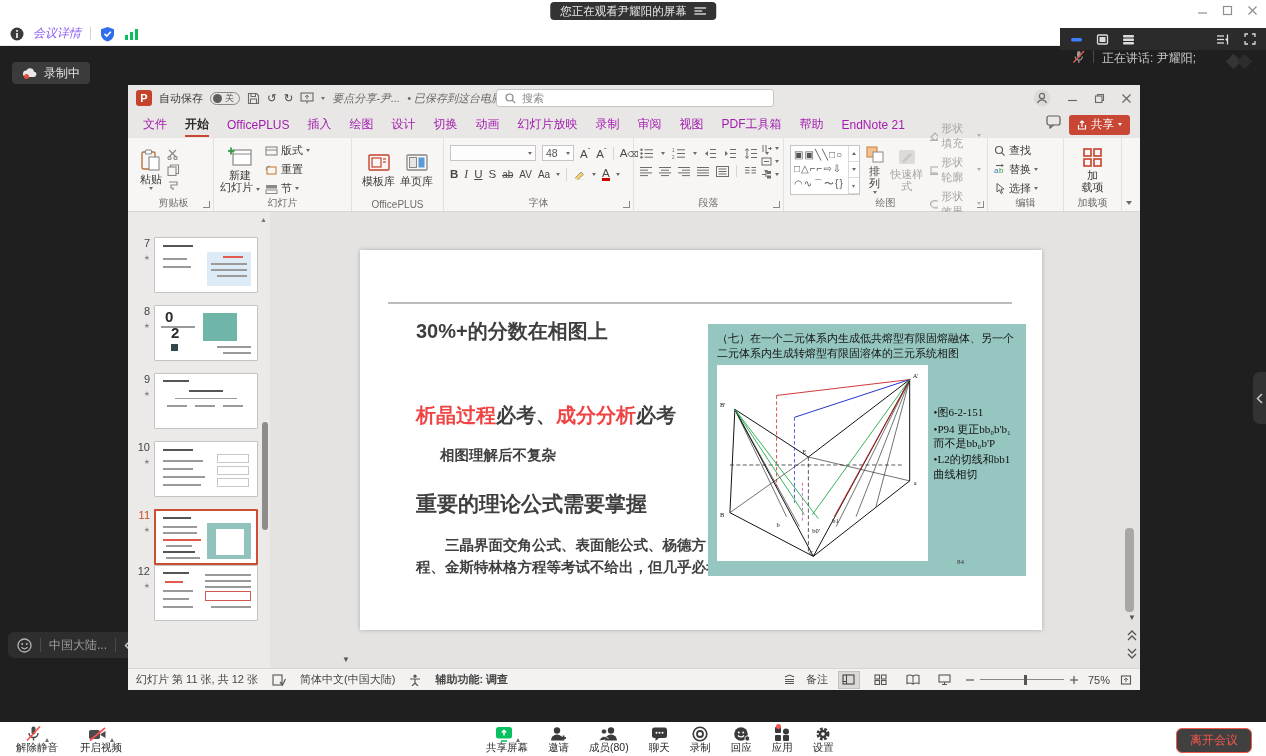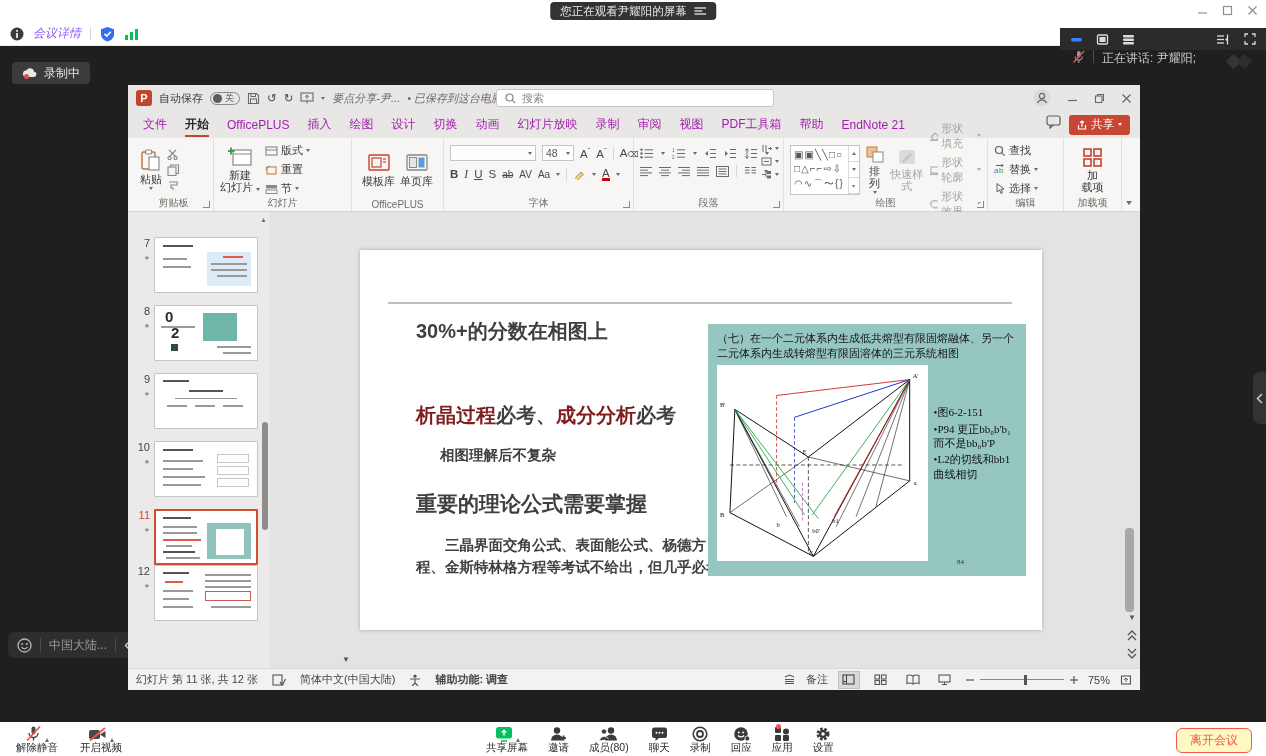--- a/index.html
+++ b/index.html
@@ -28,21 +28,21 @@
   
   #side-handle{right:0;top:372px;width:13px;height:52px;background:#333;border-radius:7px 0 0 7px;display:flex;align-items:center;justify-content:center;}
   #chat-pill{left:8px;top:632px;height:26px;background:#2e2e2e;border-radius:6px;display:flex;align-items:center;gap:8px;padding:0 9px;color:#9b9b9b;font-size:12px;}
   #chat-pill .d{width:1px;height:14px;background:#4a4a4a;}
   
   #bottom-bar{left:0;top:722px;width:1266px;height:34px;background:#fff;}
   .tb-item{display:flex;flex-direction:column;align-items:center;gap:0;font-size:10.5px;color:#2b2b2b;line-height:11px;}
   .tb-item .ic{height:18px;display:flex;align-items:flex-end;gap:3px;}
   #tb-left{left:16px;top:2px;display:flex;gap:22px;}
   #tb-center{left:486px;top:2px;display:flex;gap:20px;}
-  #leave-btn{right:14px;top:6px;border:1px solid #f2574a;color:#f2574a;background:#fef9c3;border-radius:6px;font-size:12px;padding:3px 13px;}
+  #leave-btn{right:14px;top:6px;border:1px solid #f2574a;color:#f2574a;background:#404040;border-radius:6px;font-size:12px;padding:3px 13px;}
   .reddot{position:absolute;width:5px;height:5px;border-radius:50%;background:#fa5151;}
   
   #ppt{left:128px;top:85px;width:1012px;height:605px;background:#eceae8;display:flex;flex-direction:column;font-size:11px;color:#3b3a39;}
   #ppt-titlebar{height:26px;display:flex;align-items:center;gap:7px;padding:0 8px;position:relative;background:#e9e7e5;}
   #ppt-titlebar .gray{color:#6b6967;font-style:italic;}
   #autosave-toggle{width:30px;height:13px;border:1px solid #8a8886;border-radius:7px;display:flex;align-items:center;gap:3px;padding:0 2px;font-size:9px;color:#555;}
   #autosave-toggle .knob{width:9px;height:9px;border-radius:50%;background:#5f5d5b;}
   #search-box{position:absolute;left:368px;top:4px;width:278px;height:18px;background:#fff;border:1px solid #c7c5c3;border-radius:3px;display:flex;align-items:center;gap:6px;padding:0 8px;color:#8a8886;}
   #ppt-title-ctrls{margin-left:auto;display:flex;align-items:center;gap:16px;}
   #ppt-tabs{height:27px;display:flex;align-items:center;gap:0;padding:0 6px;background:#e9e7e5;position:relative;}
@@ -76,21 +76,21 @@
   .thumb{width:104px;height:56px;background:#fff;border:1px solid #c6c4c2;border-radius:1px;position:relative;overflow:hidden;}
   .thumb.sel{border:2px solid #cd4f31;}
   .tline{position:absolute;background:#9a9a9a;height:1.5px;}
   .tline.dark{background:#555;}
   .tline.red{background:#e05a4e;}
   #canvas{flex:1;position:relative;background:#e5e3e1;}
   #slide{position:absolute;left:90px;top:38px;width:682px;height:380px;background:#fff;box-shadow:0 0 4px rgba(0,0,0,.25);}
   .s-title{position:absolute;left:56px;top:14px;font-size:23px;font-weight:bold;color:#3a3a3a;letter-spacing:.5px;}
   .s-hr{position:absolute;left:28px;top:52px;width:624px;height:1.5px;background:#bdbdbd;}
   .s-b{font-weight:bold;color:#3f3f3f;}
-  .s-red{color:#7f1d1d;}
+  .s-red{color:#ef4444;}
   #figure{position:absolute;left:348px;top:74px;width:318px;height:252px;background:#95c6bf;padding:7px 9px 6px;font-family:"Liberation Serif",serif;}
   #figure .cap{font-size:11px;line-height:1.38;color:#151515;}
   #figure .row{display:flex;margin-top:4px;gap:6px;}
   #figure .diag{width:212px;height:196px;background:#fff;}
   #figure .notes{width:84px;font-size:11px;line-height:1.3;color:#111;padding-top:40px;}
   #figure .notes div{margin-bottom:2px;}
   #figure .pg{position:absolute;right:62px;bottom:10px;font-size:7px;color:#333;}
   
   #v-scroll{position:absolute;right:6px;top:0;width:9px;height:100%;}
   #v-thumb{position:absolute;left:0;top:316px;width:9px;height:84px;background:#a9a7a5;border-radius:4px;}

